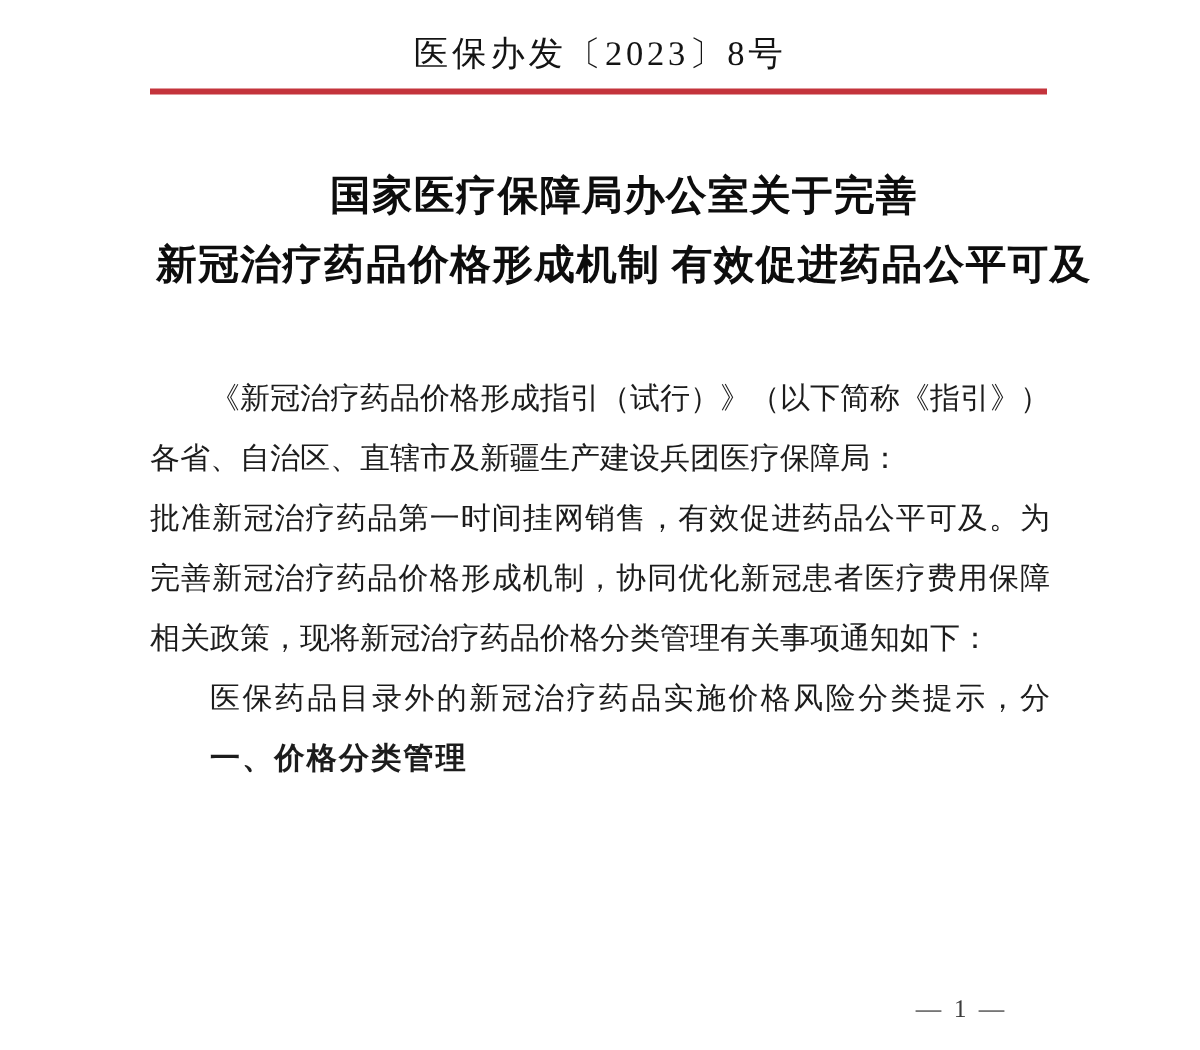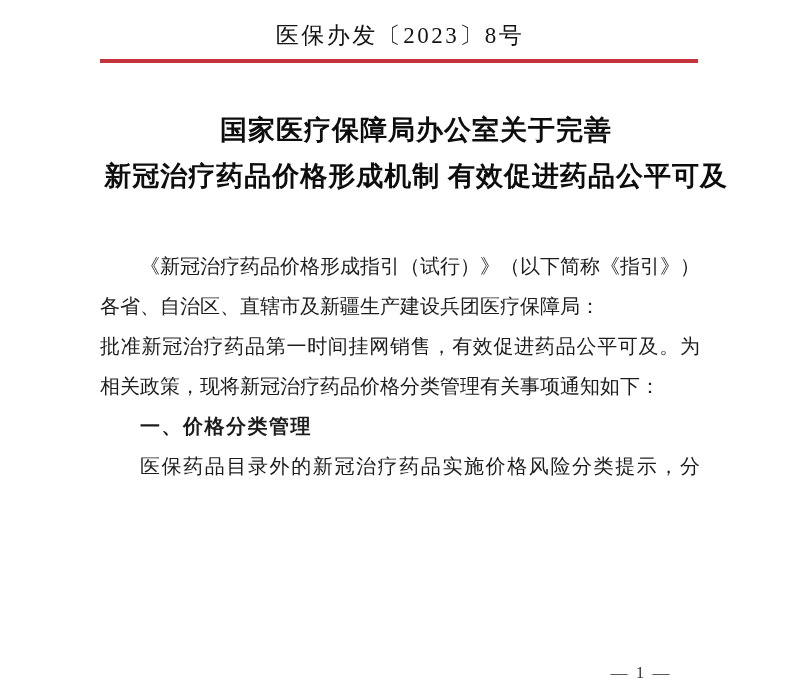--- a/index.html
+++ b/index.html
@@ -96,20 +96,21 @@
 
   <div class="title">
     <div>国家医疗保障局办公室关于完善</div>
     <div>新冠治疗药品价格形成机制 有效促进药品公平可及</div>
   </div>
 
   <div class="body-block">
     <div class="line indent stretch">《新冠治疗药品价格形成指引（试行）》（以下简称《指引》）</div>
     <div class="line">各省、自治区、直辖市及新疆生产建设兵团医疗保障局：</div>
     <div class="line stretch">批准新冠治疗药品第一时间挂网销售，有效促进药品公平可及。为</div>
+    <div class="line stretch">完善新冠治疗药品价格形成机制，协同优化新冠患者医疗费用保障</div>
     <div class="line">相关政策，现将新冠治疗药品价格分类管理有关事项通知如下：</div>
+    <div class="line indent stretch">医保药品目录外的新冠治疗药品实施价格风险分类提示，分</div>
     <div class="line indent heading">一、价格分类管理</div>
-    <div class="line indent stretch">医保药品目录外的新冠治疗药品实施价格风险分类提示，分</div>
   </div>
 
   <div class="footer">— 1 —</div>
 
 </div>
 
 </body></html>

